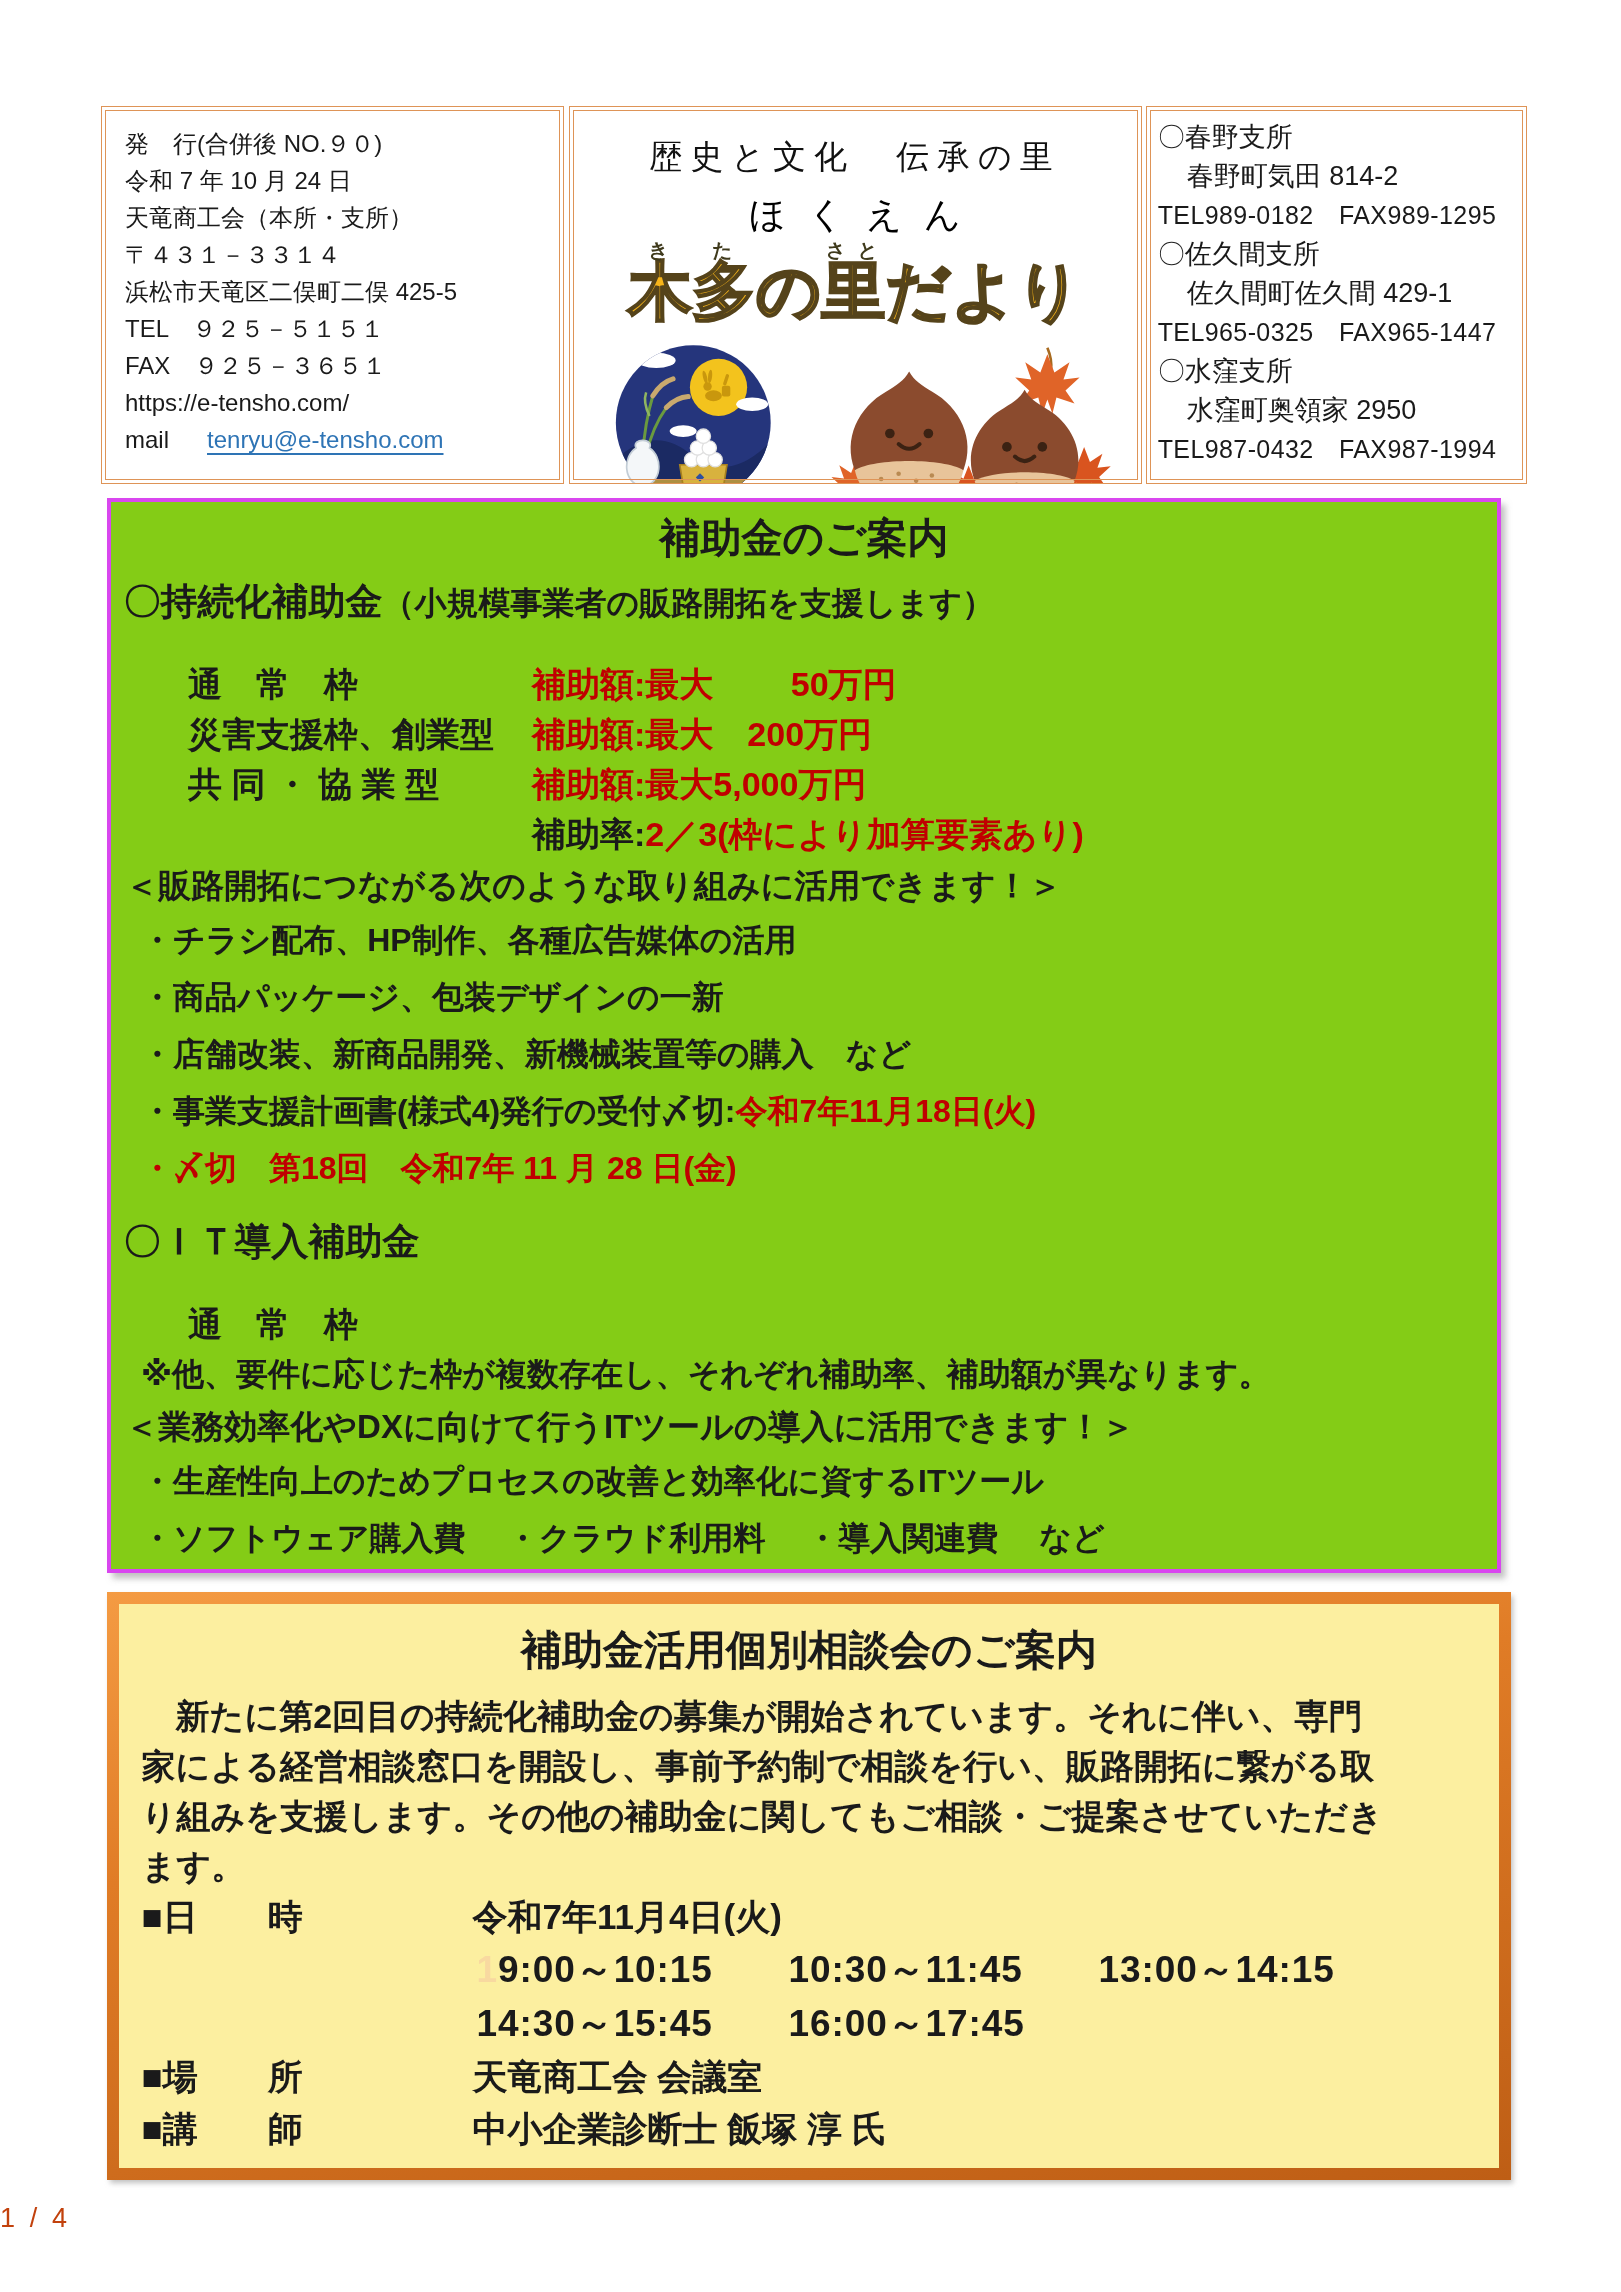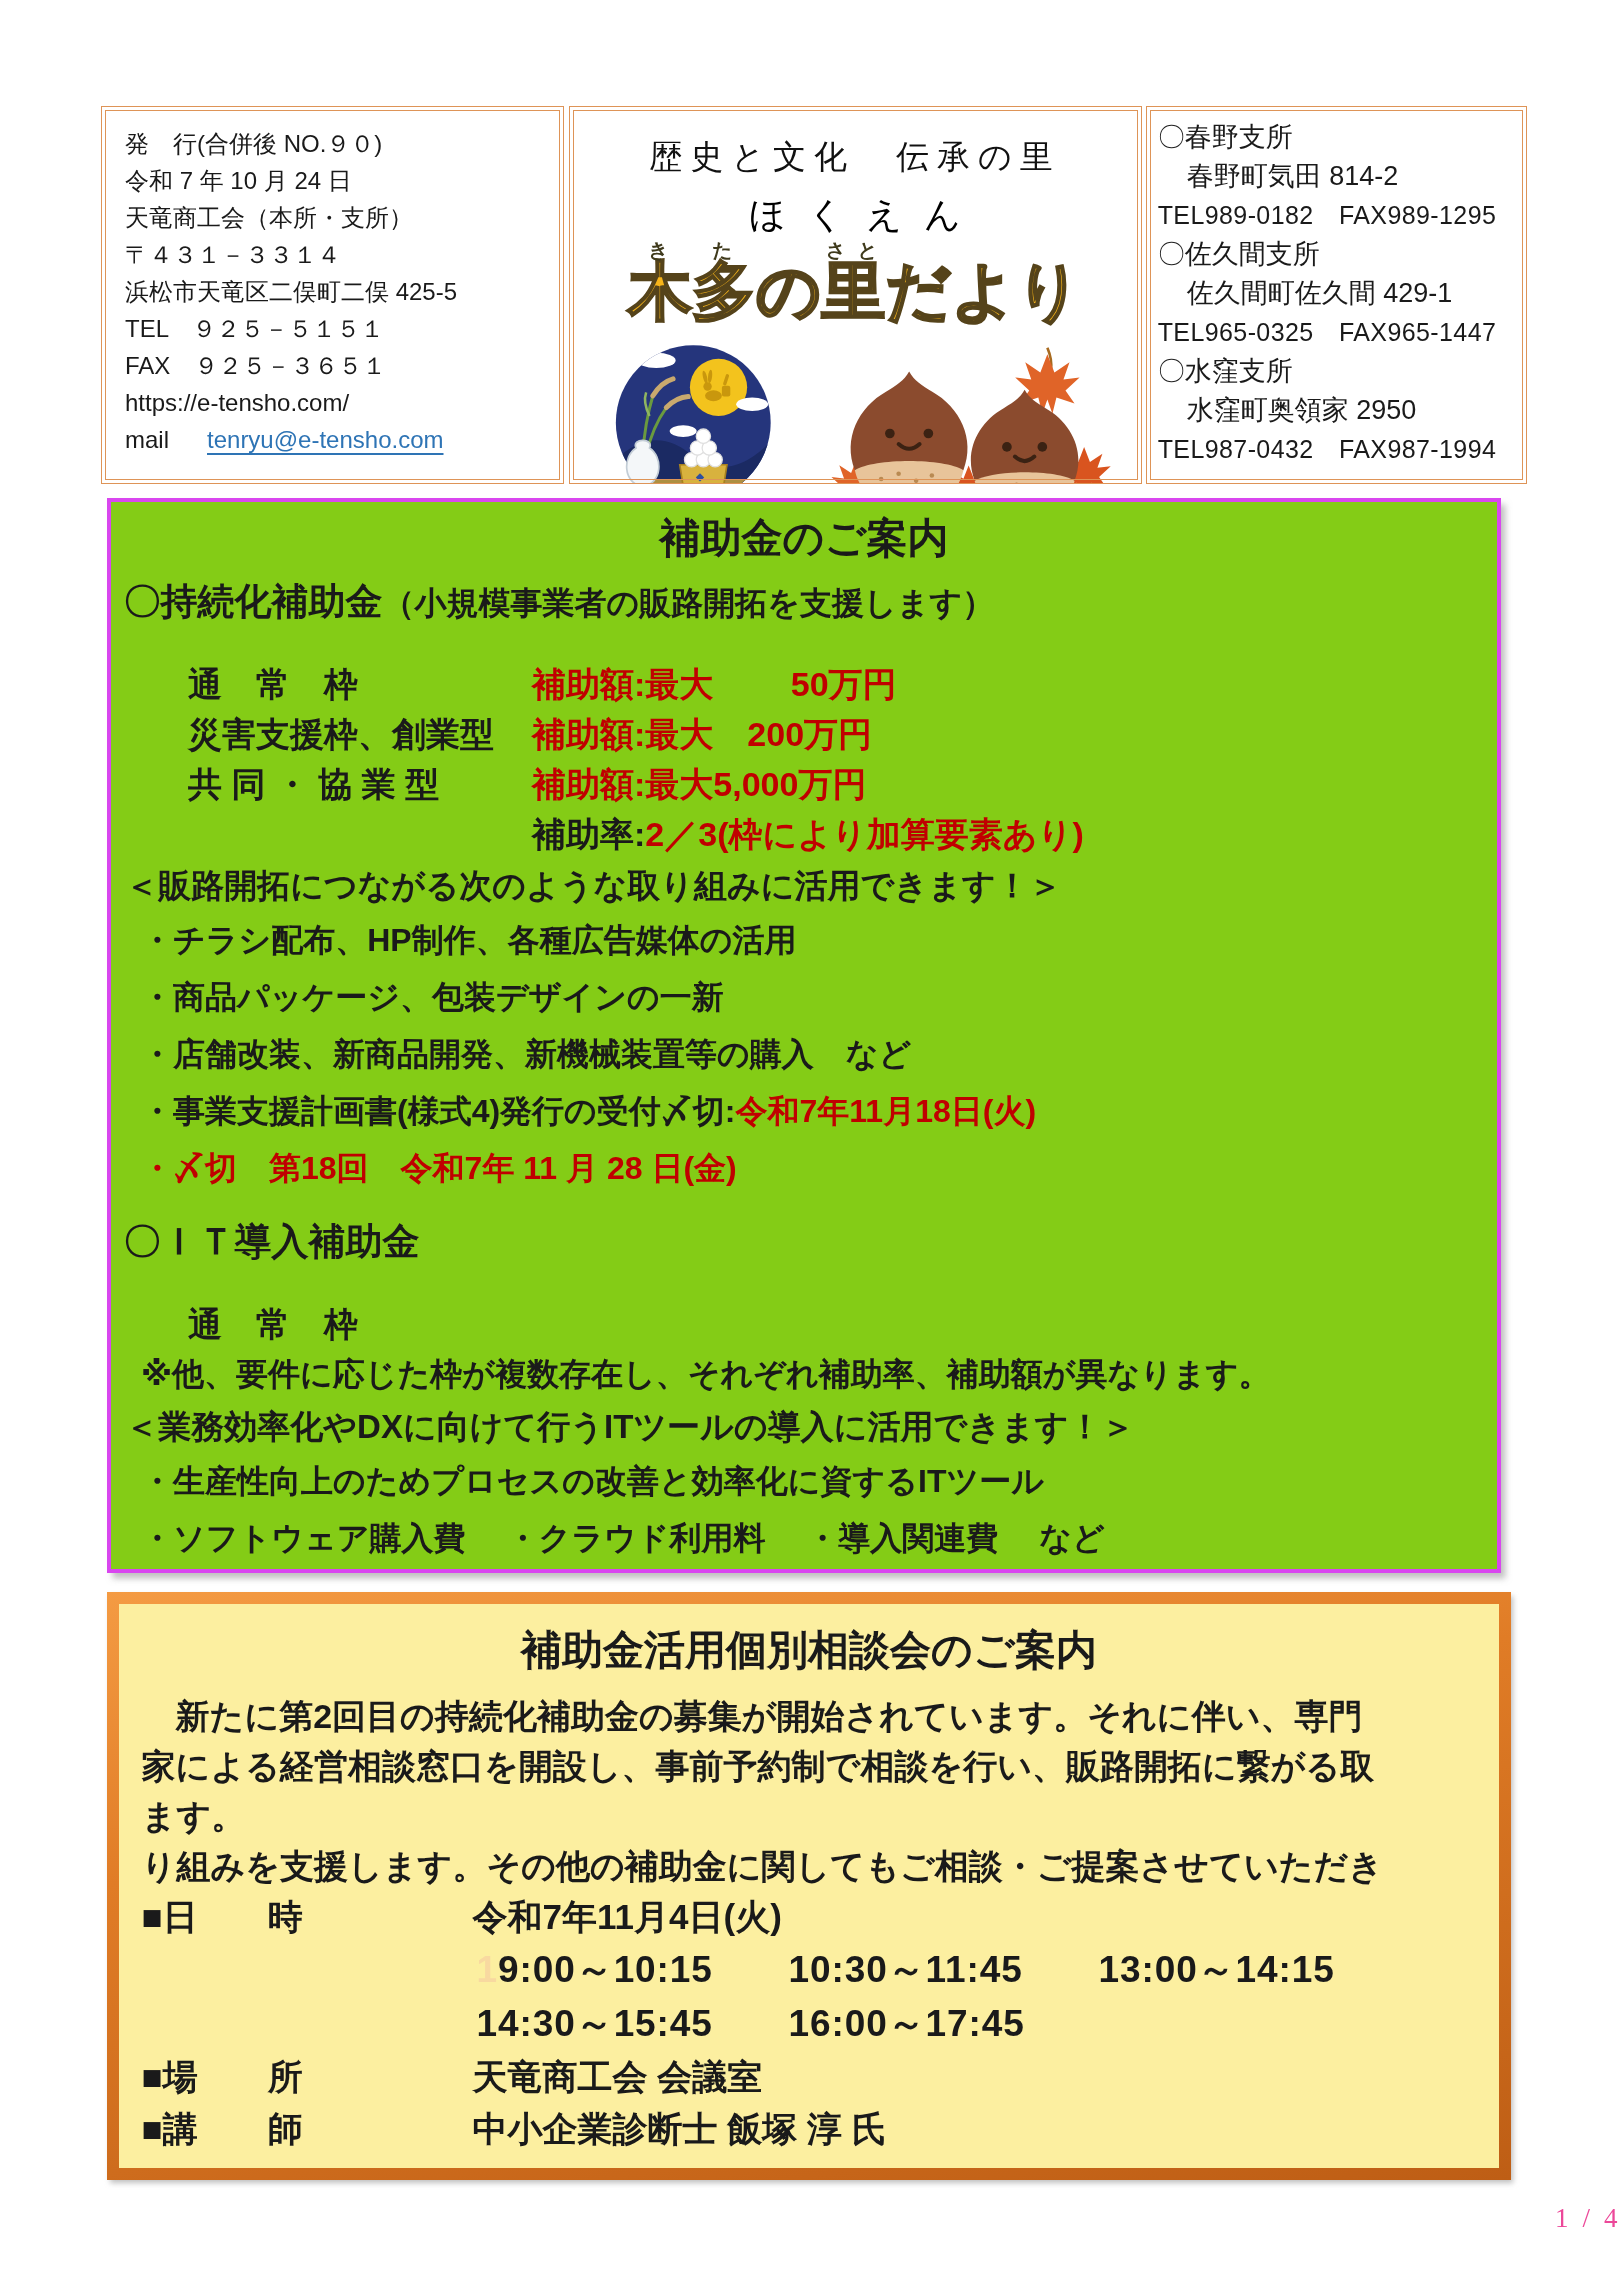--- a/index.html
+++ b/index.html
@@ -48,22 +48,22 @@
     background:linear-gradient(170deg,#F49B43 0%,#E07C26 35%,#BE5E15 100%);
     box-shadow:2.7px 3.6px 5.4px rgba(150,150,150,0.6); }
   .y-inner { width:100%; height:100%; background:#FCEFA0; padding:12.5px 23px 0 23px; font-weight:bold; }
   .y-title { text-align:center; font-size:41px; margin-top:7.2px; }
   .y-para { font-size:34px; line-height:50px; margin-top:12.5px; }
   .y-row { display:flex; font-size:35px; line-height:52px; }
   .y-row .lbl { width:331px; }
   .y-times { padding-left:335px; font-size:37px; line-height:54px; letter-spacing:0.9px; }
   .ghost { color:#F8D9A0; }
 
-  .footer { position:absolute; left:0; top:2203px; width:100%; text-align:right;
-    font-family:Liberation Serif, serif; font-size:27px; letter-spacing:3.6px; color:#ec4899; }
+  .footer { position:absolute; left:0; top:2203px; width:100%; text-align:left;
+    font-family:Liberation Sans, sans-serif; font-size:27px; letter-spacing:3.6px; color:#c2410c; }
 </style>
 </head>
 <body>
 
 <div class="page">
 
   <div class="header">
 
     <div class="hbox issue-box">
       <div>発　行(合併後 NO.９０)</div>
@@ -257,22 +257,22 @@
     <div class="g-bullet">・ソフトウェア購入費　 ・クラウド利用料　 ・導入関連費　 など</div>
 
   </div>
 
   <div class="y-card">
     <div class="y-inner">
       <div class="y-title">補助金活用個別相談会のご案内</div>
       <div class="y-para">
         <div>　新たに第2回目の持続化補助金の募集が開始されています。それに伴い、専門</div>
         <div>家による経営相談窓口を開設し、事前予約制で相談を行い、販路開拓に繋がる取</div>
+        <div>り組みを支援します。その他の補助金に関してもご相談・ご提案させていただき</div>
         <div>ます。</div>
-        <div>り組みを支援します。その他の補助金に関してもご相談・ご提案させていただき</div>
       </div>
       <div class="y-row">
         <span class="lbl">■日　　時</span>
         <span>令和7年11月4日(火)</span>
       </div>
       <div class="y-times">
         <span class="ghost">1</span><span>9:00～10:15　　10:30～11:45　　13:00～14:15</span>
       </div>
       <div class="y-times">14:30～15:45　　16:00～17:45</div>
       <div class="y-row">

